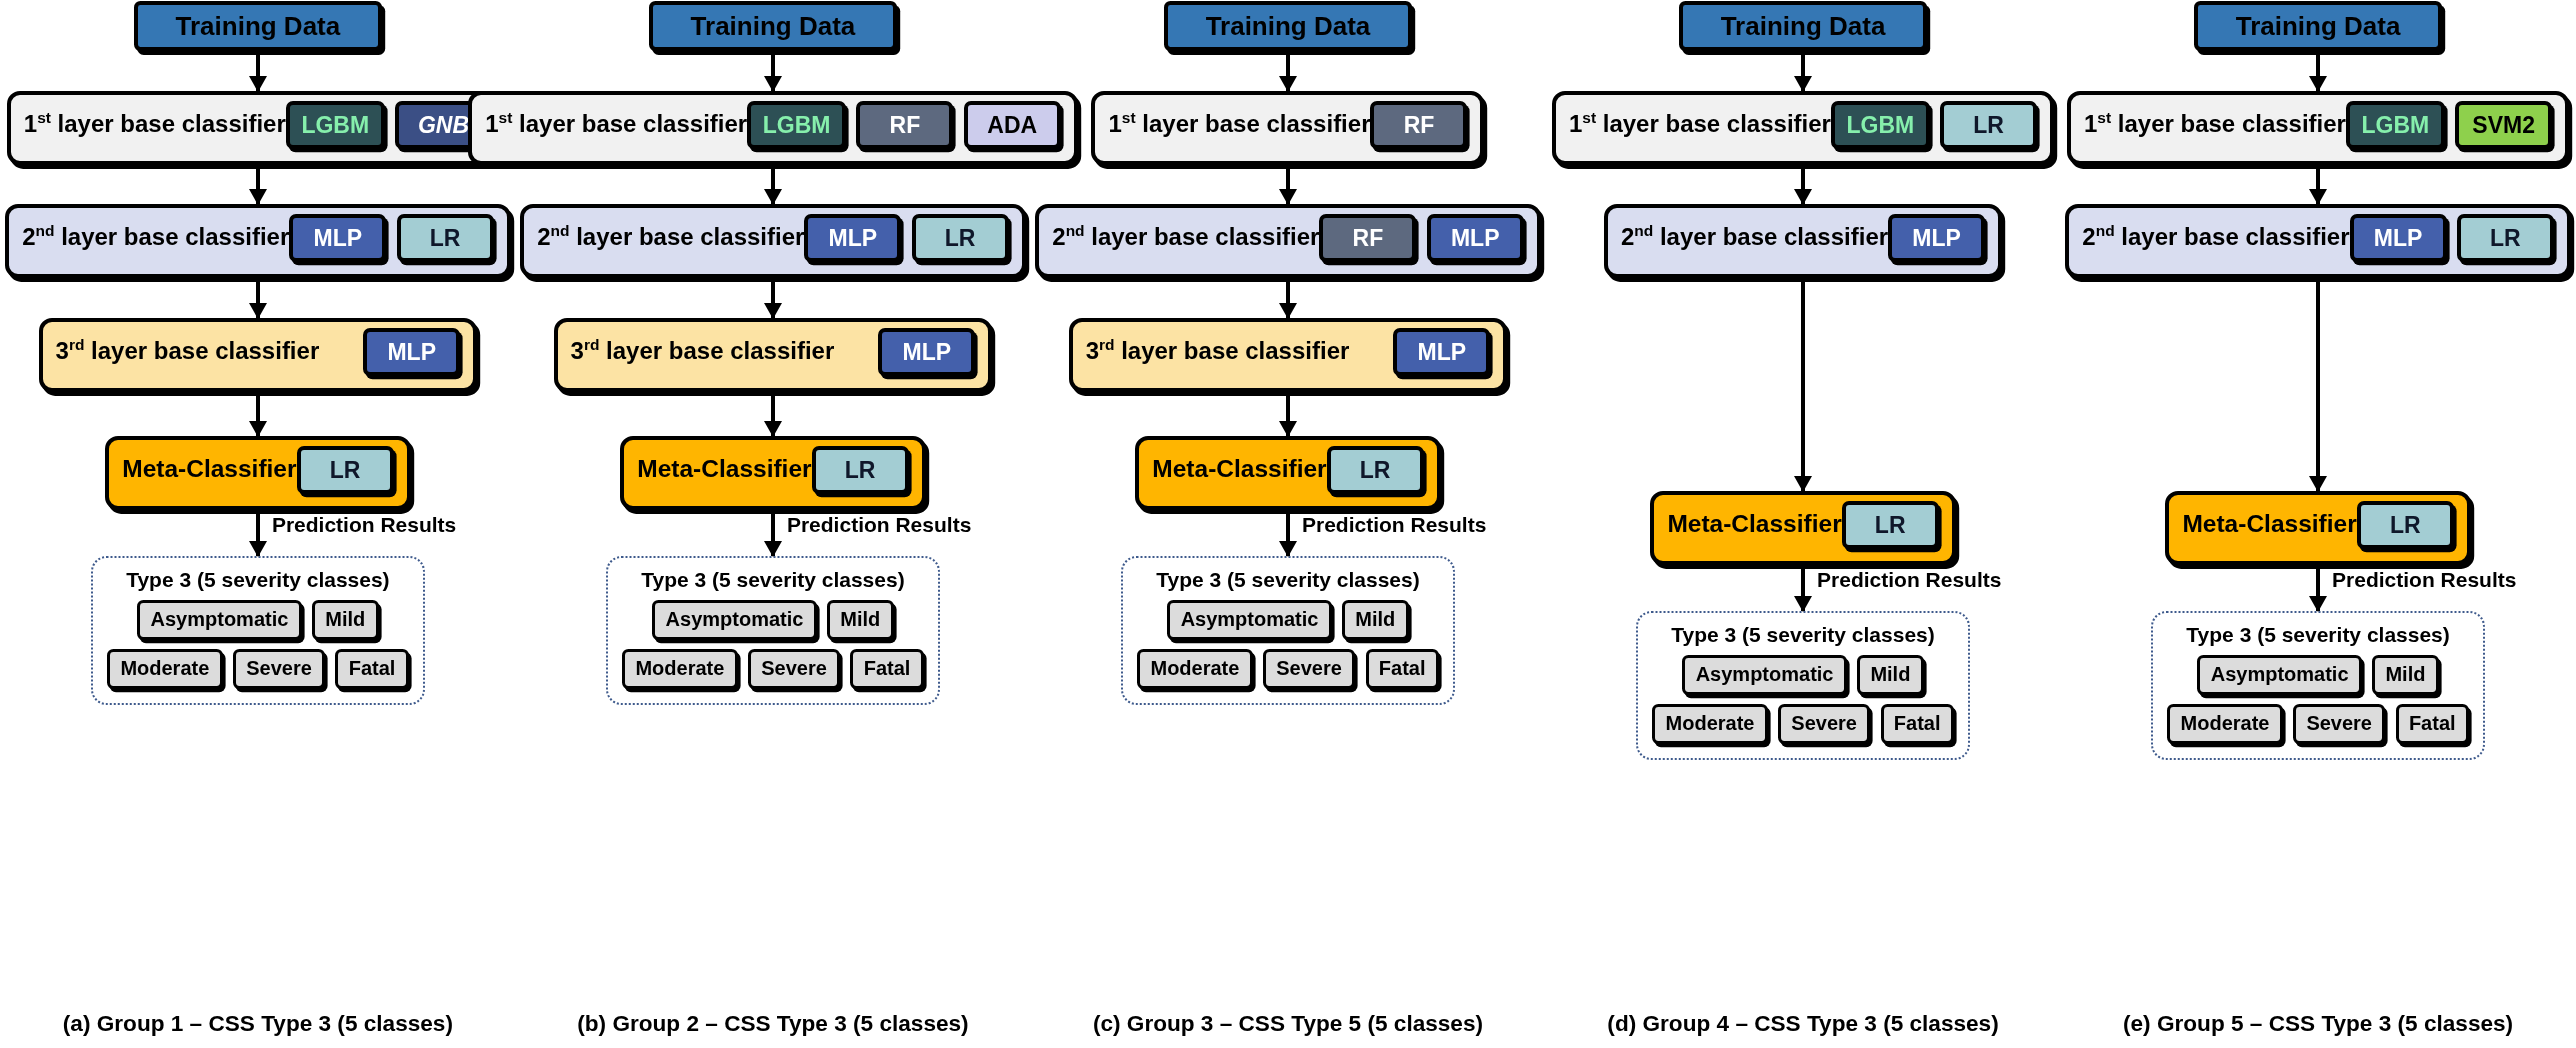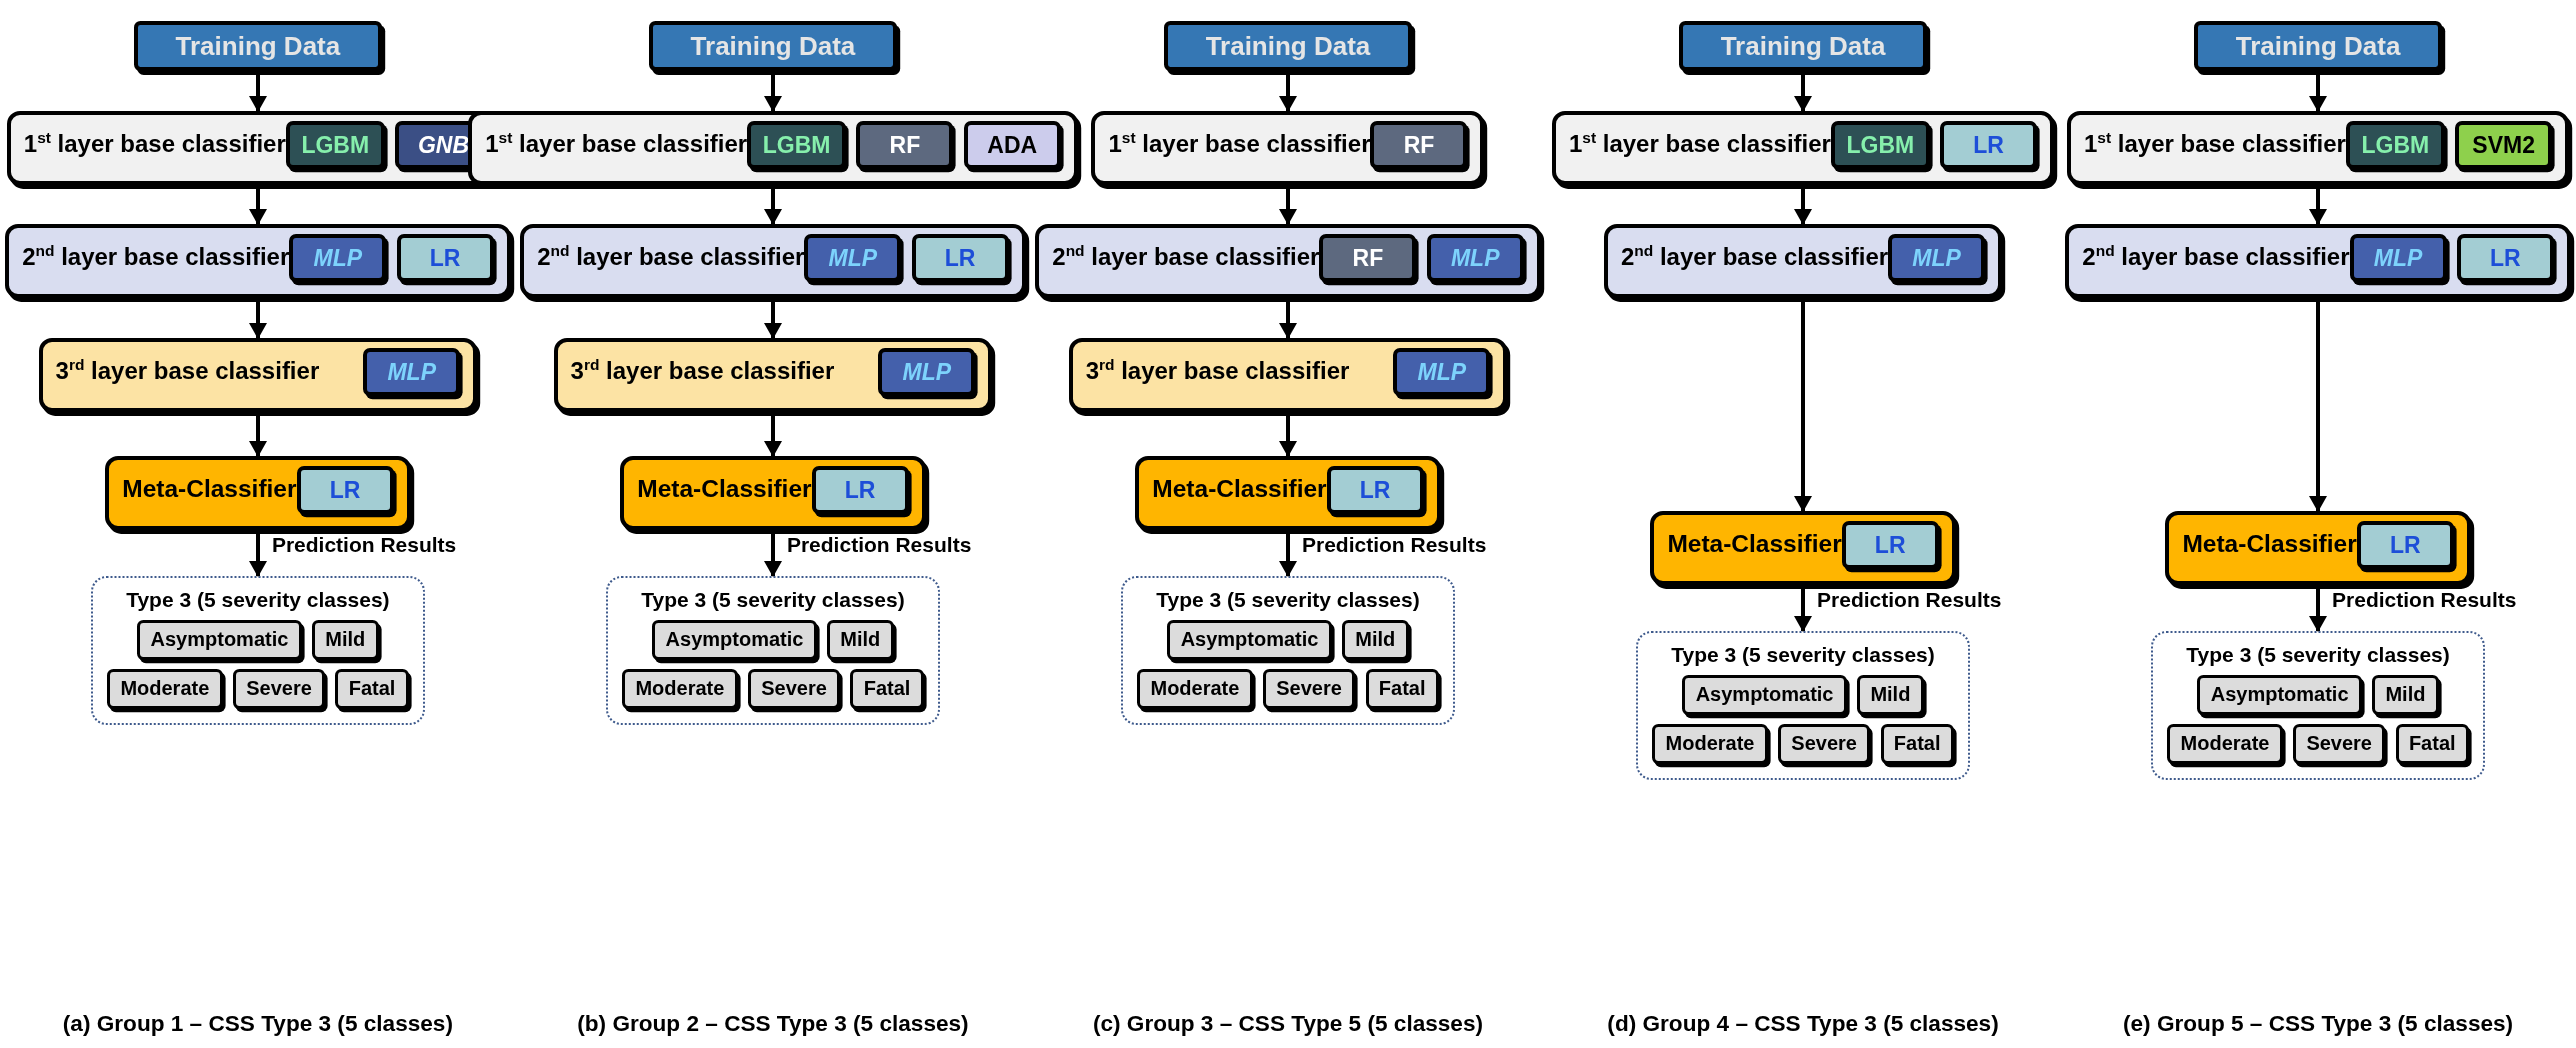--- a/index.html
+++ b/index.html
@@ -34,25 +34,25 @@
     border:4.5px solid #000000;
     border-radius:9px;
     box-shadow:3.2px 3.9px 0 0 #000000;
     display:flex;
     align-items:center;
     justify-content:center;
     position:relative;
   }
   .training{
     background:#3577b4;
-    color:#e5e5e5;
+    color:#000000;
     font-size:26px;
     font-weight:700;
     width:248px;height:50px;
-    margin-top:21px;
+    margin-top:1px;
     border-radius:6.4px;
   }
 
   .layerbox{
     flex-direction:row;
     padding:6.4px 13px 11.6px 13px;
     border-radius:13px;
   }
   .layer1{background:#f1f1f1;}
   .layer2{background:#d9ddf0;}
@@ -83,22 +83,22 @@
     height:48px;
     min-width:97px;
     padding:0 11.6px;
     display:flex;align-items:center;justify-content:center;
     white-space:nowrap;
   }
   .c-lgbm{background:#2d5055;color:#86efac;}
   .c-gnb{background:#3b4f85;color:#ffffff;font-style:italic;}
   .c-rf{background:#5d697f;color:#ffffff;}
   .c-ada{background:#ccccec;color:#000000;}
-  .c-mlp{background:#4460ab;color:#7dd3fc;font-style:italic;}
-  .c-lr{background:#a3cdd3;color:#1d4ed8;}
+  .c-mlp{background:#4460ab;color:#ffffff;}
+  .c-lr{background:#a3cdd3;color:#0f172a;}
   .c-svm2{background:#8ed04c;color:#000000;}
 
   .meta-title{
     font-size:24.5px;font-weight:700;color:#000000;
     margin:5.2px 0 7.7px 0;white-space:nowrap;
   }
 
   
   .arrow{
     position:relative;

